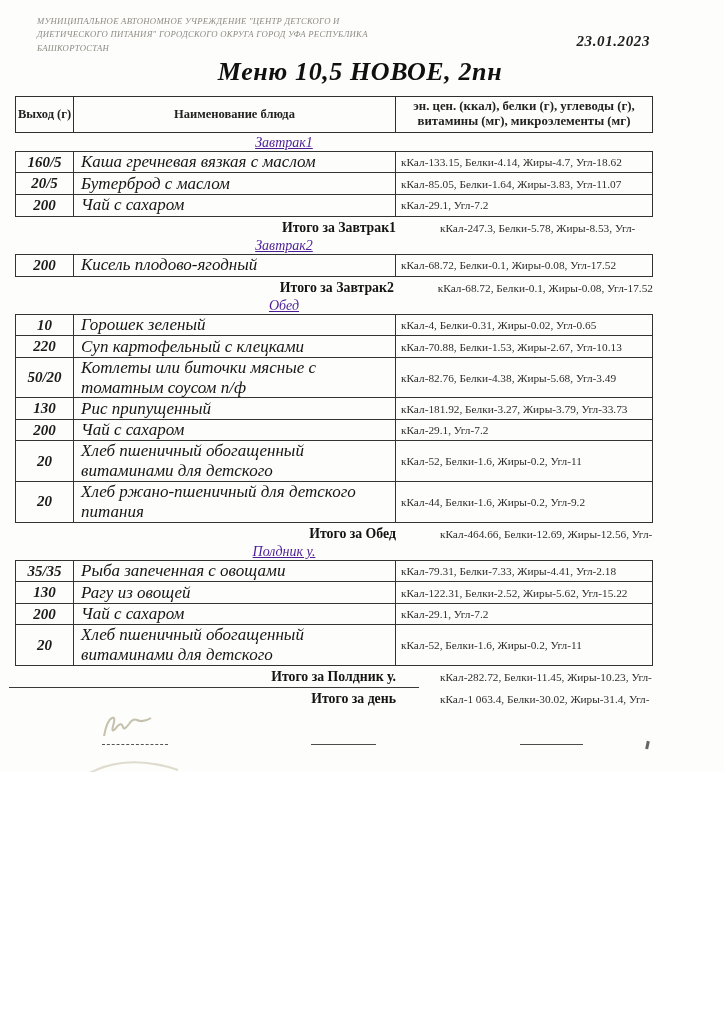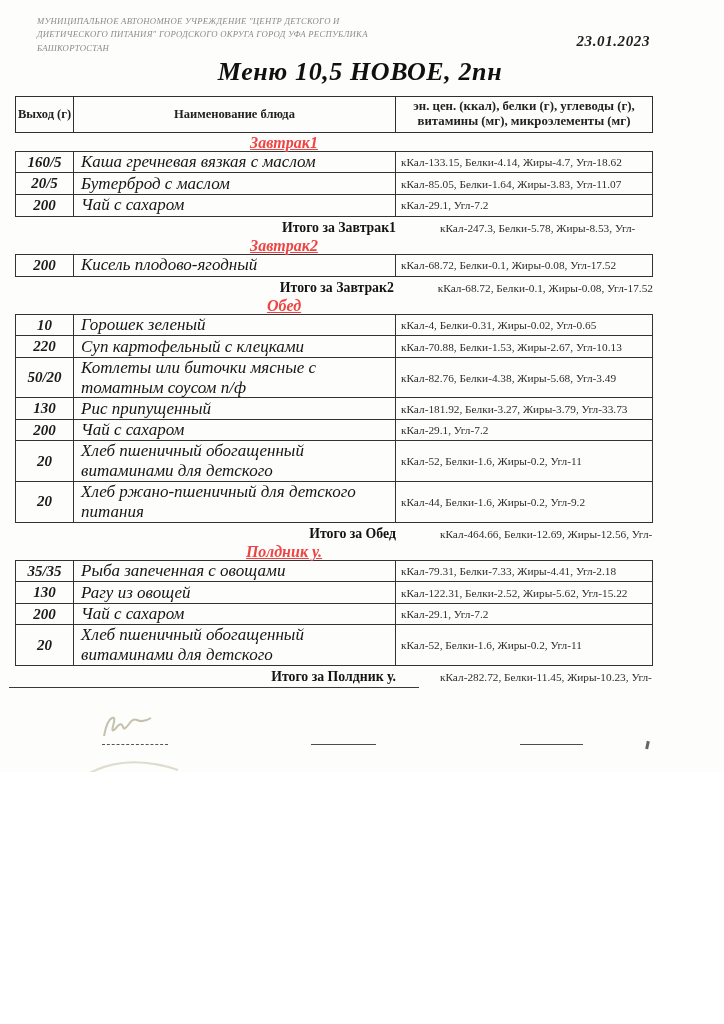--- a/index.html
+++ b/index.html
@@ -37,22 +37,22 @@
     flex:1; display:flex; align-items:center; justify-content:center;
     font-weight:bold; font-size:12.5px;
   }
   .thead .c3 {
     width:257px; border-left:1.5px solid #2f2f2f;
     text-align:center; font-weight:bold; font-size:12.8px;
     line-height:1.2; padding:2px 6px;
   }
   .section-label {
     text-align:center; padding-right:100px;
-    font-weight:bold; font-style:italic; font-size:16px;
-    color:#ef4444; margin:2px 0 1px; line-height:15px;
+    font-weight:normal; font-style:italic; font-size:14px;
+    color:#4c1d95; margin:2px 0 1px; line-height:15px;
   }
   .section-label span { text-decoration:underline; }
   .row { display:flex; border:1.5px solid #333; margin-top:-1.5px; min-height:23px; background:#fdfdfc; }
   .rows .row:first-child { margin-top:0; }
   .row .c1 {
     width:58px; border-right:1.5px solid #333;
     display:flex; align-items:center; justify-content:center;
     font-weight:bold; font-style:italic; font-size:15px; color:#1a1a1a;
   }
   .row .c2 {
@@ -202,20 +202,24 @@
           </div>
           <div class="total-row">
             <span class="total-label">Итого за Полдник у.</span>
             <span class="total-info">кКал-282.72, Белки-11.45, Жиры-10.23, Угл-</span>
           </div>
         </div>
       </div>
 
     <div class="divider"></div>
 
+    <div class="total-row">
+      <span class="total-label">Итого за день</span>
+      <span class="total-info">кКал-1 063.4, Белки-30.02, Жиры-31.4, Угл-</span>
+    </div>
   </div>
 
   <svg class="stamp-svg" width="130" height="115" viewBox="0 0 130 115">
     <path d="M10 88 Q 55 48 120 70" fill="none" stroke="#d4d0be" stroke-width="2" opacity="0.75"></path>
     <path d="M30 100 Q 65 78 105 88" fill="none" stroke="#e0ddcd" stroke-width="1.5" opacity="0.55"></path>
     <path d="M46 36 q 3 -16 8 -18 q 4 -2 1 8 q -2 8 3 2 q 5 -7 7 -1 q 1 4 6 -3 q 4 -6 8 -4 q 6 3 14 -2" fill="none" stroke="#b7b197" stroke-width="2" opacity="0.8"></path>
   </svg>
   <div class="sig-line sig-dashes"></div>
   <div class="sig-line sig-mid"></div>
   <div class="sig-line sig-right"></div>

